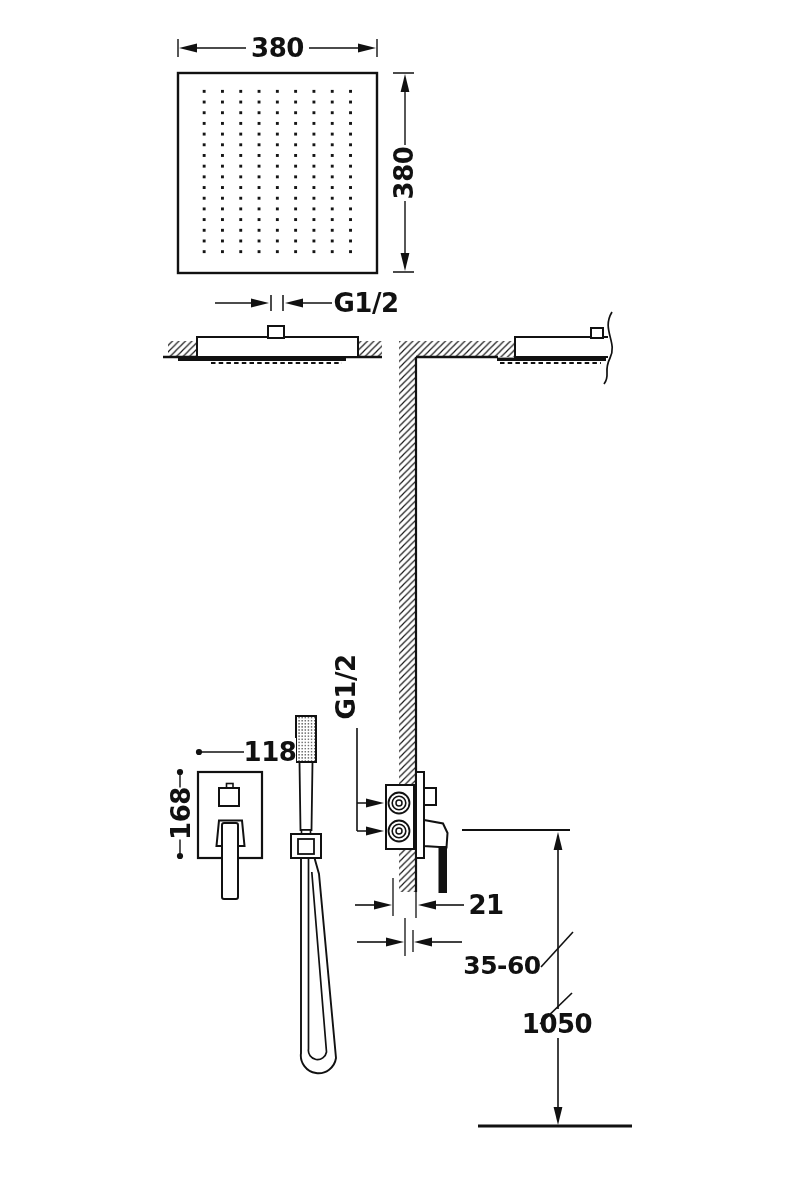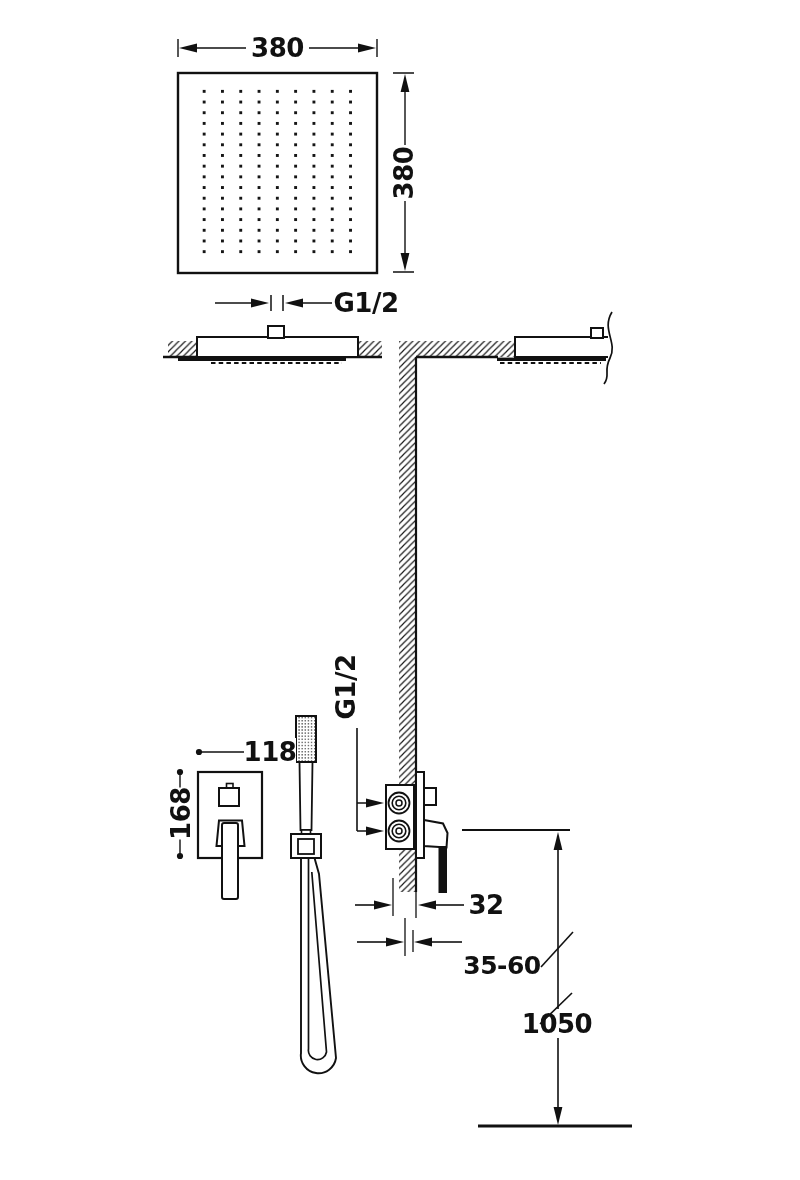--- a/index.html
+++ b/index.html
@@ -156,21 +156,21 @@
   </svg>
 
   <div id="nozzle-grid"></div>
 
   <div class="label" style="left:249px;top:34px;width:57px;height:28px;">380</div>
   <div class="label rot" style="left:376px;top:159px;width:56px;height:28px;">380</div>
   <div class="label" style="left:333px;top:289px;width:66px;height:28px;">G1/2</div>
   <div class="label rot" style="left:309px;top:673px;width:74px;height:28px;">G1/2</div>
   <div class="label" style="left:204px;top:738px;width:52px;height:27px;margin-left:40px;">118</div>
   <div class="label rot" style="left:154px;top:800px;width:52px;height:27px;">168</div>
-  <div class="label" style="left:466px;top:891px;width:40px;height:27px;">32</div>
+  <div class="label" style="left:466px;top:891px;width:40px;height:27px;">21</div>
   <div class="label sm" style="left:459px;top:928px;width:86px;height:27px;">35-60</div>
   <div class="label" style="left:523px;top:1009px;width:68px;height:29px;">1050</div>
 
   <svg width="800" height="1180" viewBox="0 0 800 1180" style="position:absolute;left:0;top:0;z-index:3;pointer-events:none;">
     <path d="M541,967 L573,932" stroke="#111" stroke-width="1.6"></path>
     <path d="M540,1024 L572,993" stroke="#111" stroke-width="1.6"></path>
   </svg>
 
 </div>
 

